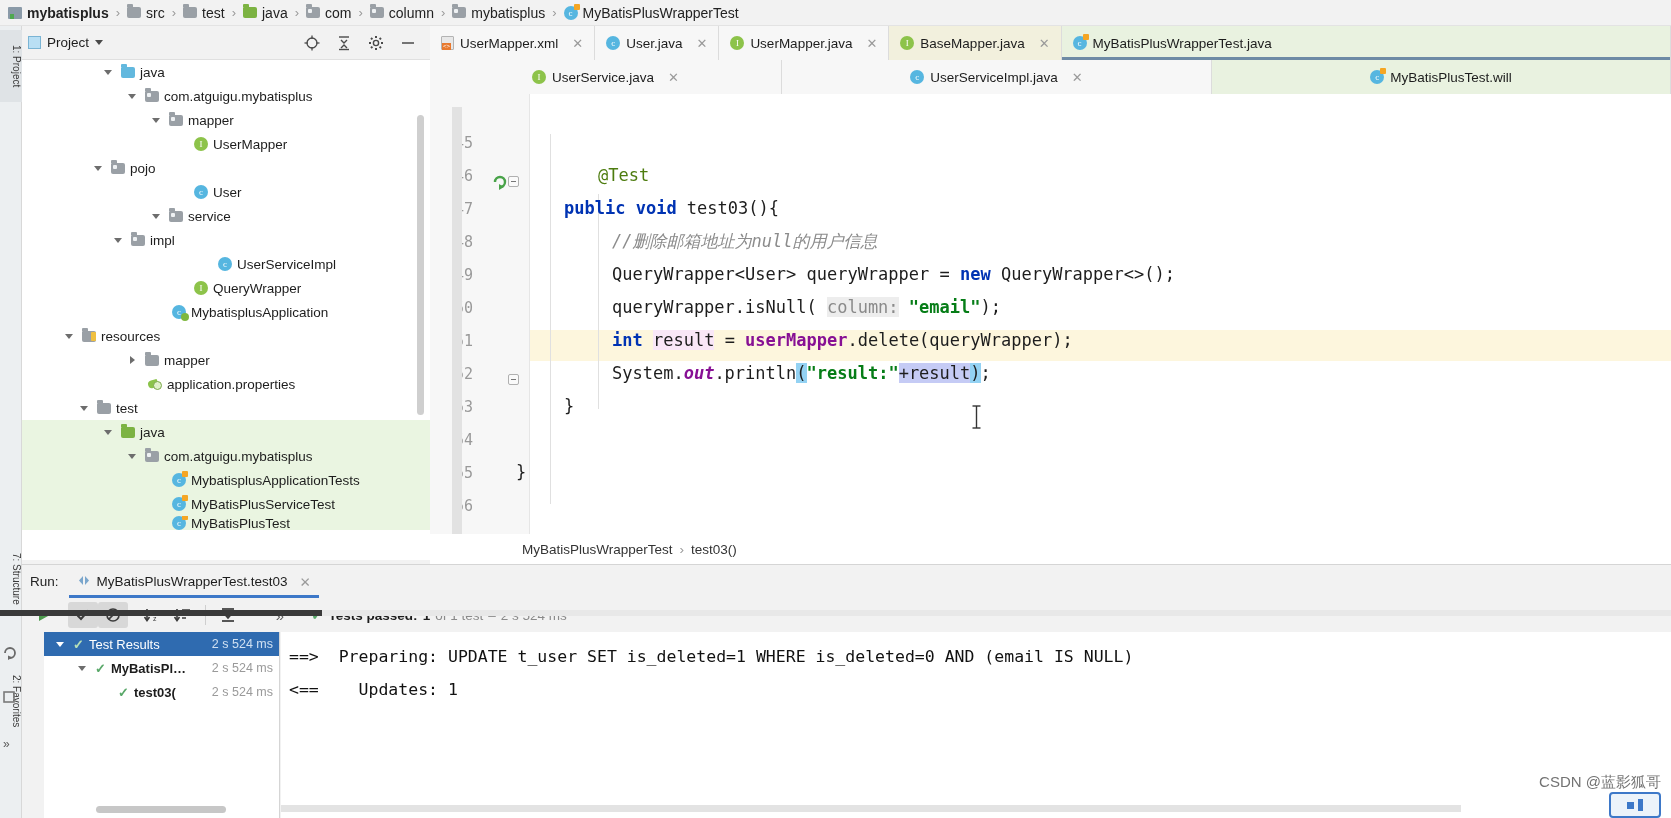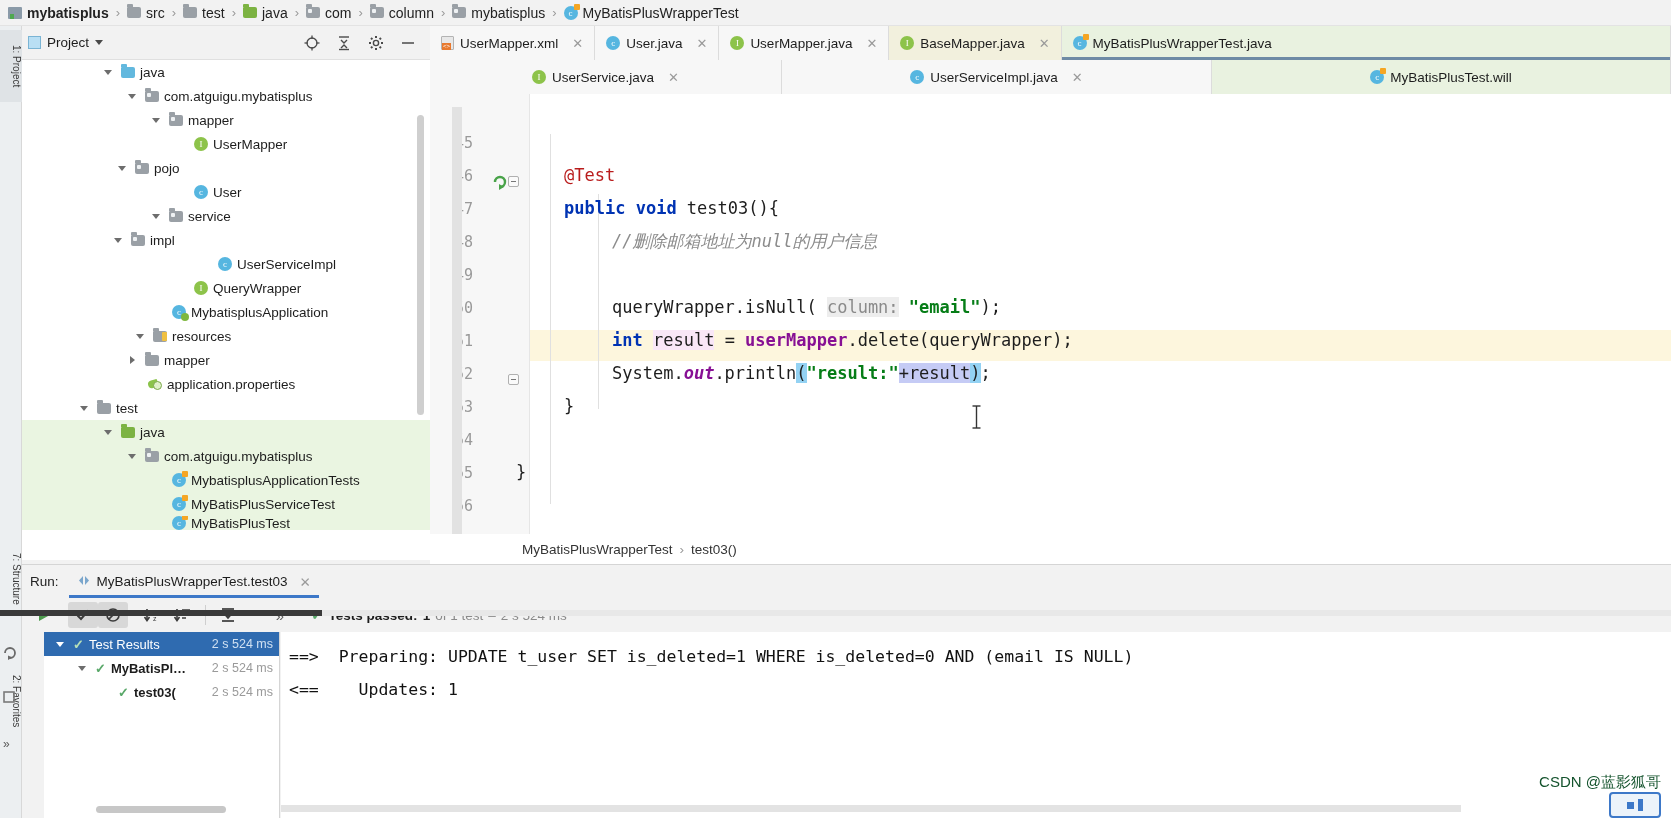--- a/index.html
+++ b/index.html
@@ -99,21 +99,21 @@
   .fold::after { content:""; position:absolute; left:2px; top:4px; width:5px; height:1px; background:#777; }
   .runmark { position:absolute; left:62px; width:16px; height:16px; }
   .code { position:absolute; left:86px; top:0; width:1155px; height:470px; font-family:"DejaVu Sans Mono", monospace; font-size:17px; }
   .cl { position:absolute; left:0; white-space:pre; line-height:20px; }
   .hlline { position:absolute; left:86px; width:1155px; height:31px; background:#fdf6dd; }
   .indent-guide { position:absolute; width:1px; background:#e0e0e0; }
   .k { color:#0033b3; font-weight:bold; }
   .cm { color:#8c8c8c; font-style:italic; }
   .str { color:#067d17; font-weight:bold; }
   .fld { color:#871094; font-style:italic; }
-  .ann { color:#b91c1c; }
+  .ann { color:#4d7c0f;margin-left:34px; }
   .hint { background:#ededed; color:#8a8a8a; font-style:normal; }
   .pinkbg { background:#f9e7f7; }
   .sel-paren { background:#93d2f3; }
   .sel-var { background:#c5cbf5; }
 
   .hscroll { position:absolute; left:516px; top:519px; width:580px; height:9px; background:#c7c7c7; border-radius:5px; }
   .hscroll-track { position:absolute; left:505px; top:519px; width:736px; height:9px; background:#f0f0f0; }
 
   .bc { position:absolute; left:430px; top:534px; width:1241px; height:30px; background:#fff;
     display:flex; align-items:center; gap:7px; padding-left:92px; font-size:13.5px; color:#333; }
@@ -143,21 +143,21 @@
   .tt-scroll { position:absolute; left:52px; bottom:6px; width:130px; height:7px; background:#c7c7c7; border-radius:4px; }
 
   .console { position:absolute; left:259px; top:67px; width:1390px; height:187px; background:#fff;
     font-family:"DejaVu Sans Mono", monospace; font-size:16.5px; color:#111; padding:8px 0 0 8px; }
   .coline { white-space:pre; line-height:33px; }
 
   .console-left-marks { position:absolute; left:259px; top:67px; width:10px; height:187px; }
   .cmark { position:absolute; left:0; width:6px; height:20px; background:#cfd8e3; }
   .cmark.blue { background:#3d78c8; }
 
-  .watermark { position:absolute; right:10px; bottom:26px; font-size:15px; color:#14532d; }
+  .watermark { position:absolute; right:10px; bottom:26px; font-size:15px; color:#737373; }
   .wm-badge { position:absolute; right:10px; bottom:0px; width:52px; height:26px; background:#ecf3fa; border:2px solid #3d78c8; border-radius:4px; display:flex; align-items:center; justify-content:center; gap:4px; }
   .wm-dot { width:7px; height:7px; background:#3d78c8; }
 
   .bottom-bar { position:absolute; left:0; bottom:0; width:1671px; height:6px; background:#e8e8e8; }
   .bottom-bar .fill { position:absolute; left:0; top:0; width:322px; height:6px; background:#3a3a3a; }
   .console-hbar { position:absolute; left:259px; bottom:6px; width:1180px; height:7px; background:#e3e3e3; }
 </style>
 </head>
 <body>
 
@@ -277,21 +277,21 @@
       <span class="tw">
           <span class="chev"></span>
         </span>
       <span class="ic ic-folder pkg"></span>
       <span>mapper</span>
     </div>
     <div class="trow" style="padding-left:172px;">
       <span class="ic ic-iface">I</span>
       <span>UserMapper</span>
     </div>
-    <div class="trow" style="padding-left:92px;">
+    <div class="trow" style="padding-left:68px;">
       <span class="tw">
           <span class="chev"></span>
         </span>
       <span class="ic ic-folder pkg"></span>
       <span>pojo</span>
     </div>
     <div class="trow" style="padding-left:172px;">
       <span class="ic ic-class">c</span>
       <span>User</span>
     </div>
@@ -314,21 +314,21 @@
       <span>UserServiceImpl</span>
     </div>
     <div class="trow" style="padding-left:172px;">
       <span class="ic ic-iface">I</span>
       <span>QueryWrapper</span>
     </div>
     <div class="trow" style="padding-left:150px;">
       <span class="ic ic-runclass">c</span>
       <span>MybatisplusApplication</span>
     </div>
-    <div class="trow" style="padding-left:110px;">
+    <div class="trow" style="padding-left:39px;">
       <span class="tw">
           <span class="chev"></span>
         </span>
       <span class="ic ic-folder res"></span>
       <span>resources</span>
     </div>
     <div class="trow" style="padding-left:102px;">
       <span class="tw">
           <span class="chev-r"></span>
         </span>
@@ -446,20 +446,21 @@
     </div>
 
     <div class="code">
       <div class="indent-guide" style="left:34px; top:40px; height:370px;"></div>
       <div class="indent-guide" style="left:82px; top:100px; height:215px;"></div>
 
       <div class="cl" style="top:38px;">&nbsp;</div>
       <div class="cl ann" style="top:71px; left:48px;">@Test</div>
       <div class="cl" style="top:104px; left:48px;"><span class="k">public</span> <span class="k">void</span> test03(){</div>
       <div class="cl cm" style="top:137px; left:96px;">//删除邮箱地址为null的用户信息</div>
+      <div class="cl" style="top:170px; left:96px;">QueryWrapper&lt;User&gt; queryWrapper = <span class="k">new</span> QueryWrapper&lt;&gt;();</div>
       <div class="cl" style="top:203px; left:96px;">queryWrapper.isNull( <span class="hint">column:</span> <span class="str">"email"</span>);</div>
       <div class="cl" style="top:236px; left:96px;"><span class="k">int</span> <span class="pinkbg">result</span> = <span class="fld" style="font-style:normal;font-weight:bold;">userMapper</span>.delete(queryWrapper);</div>
       <div class="cl" style="top:269px; left:96px;">System.<span class="fld" style="font-weight:bold;">out</span>.println<span class="sel-paren">(</span><span class="str">"result:"</span><span class="sel-var">+result</span><span class="sel-paren">)</span>;</div>
       <div class="cl" style="top:302px; left:48px;">}</div>
       <div class="cl" style="top:335px;">&nbsp;</div>
       <div class="cl" style="top:368px; left:0px;">}</div>
       <div class="cl" style="top:401px;">&nbsp;</div>
 
       <div style="position:absolute; left:455px; top:310px; color:#222;">
         <svg width="11" height="26" viewBox="0 0 11 26">

